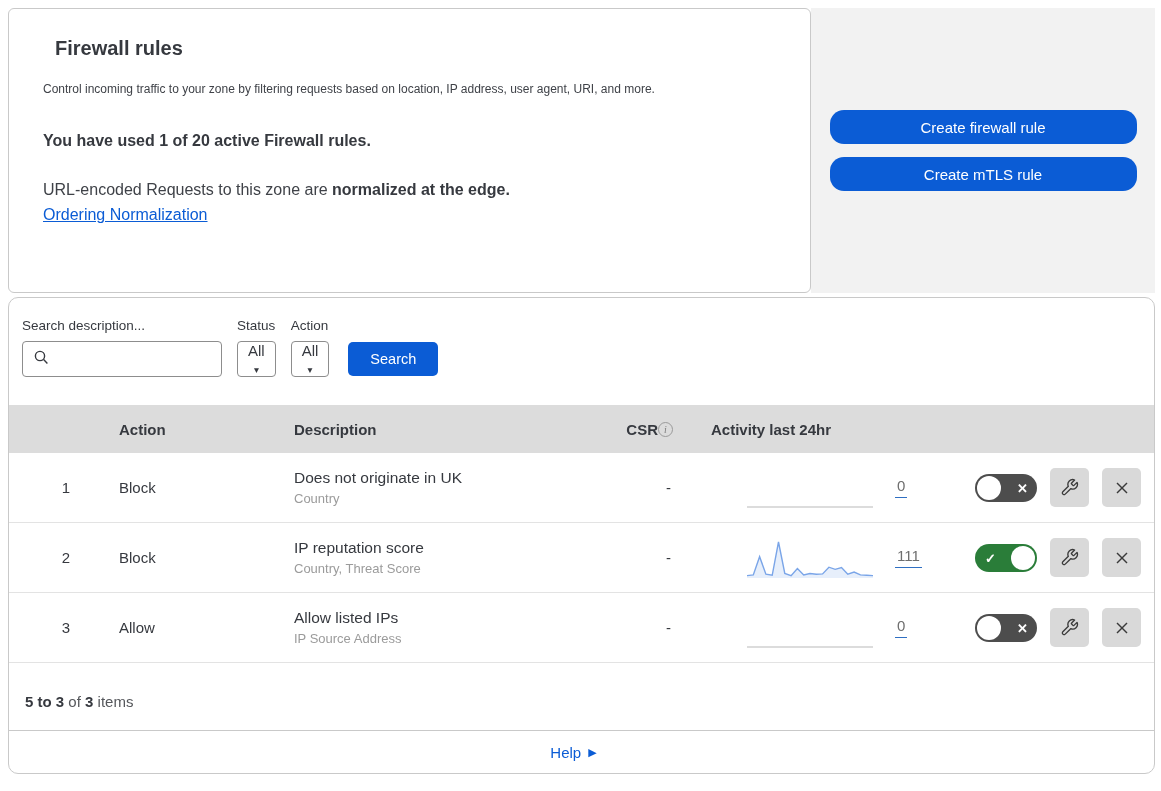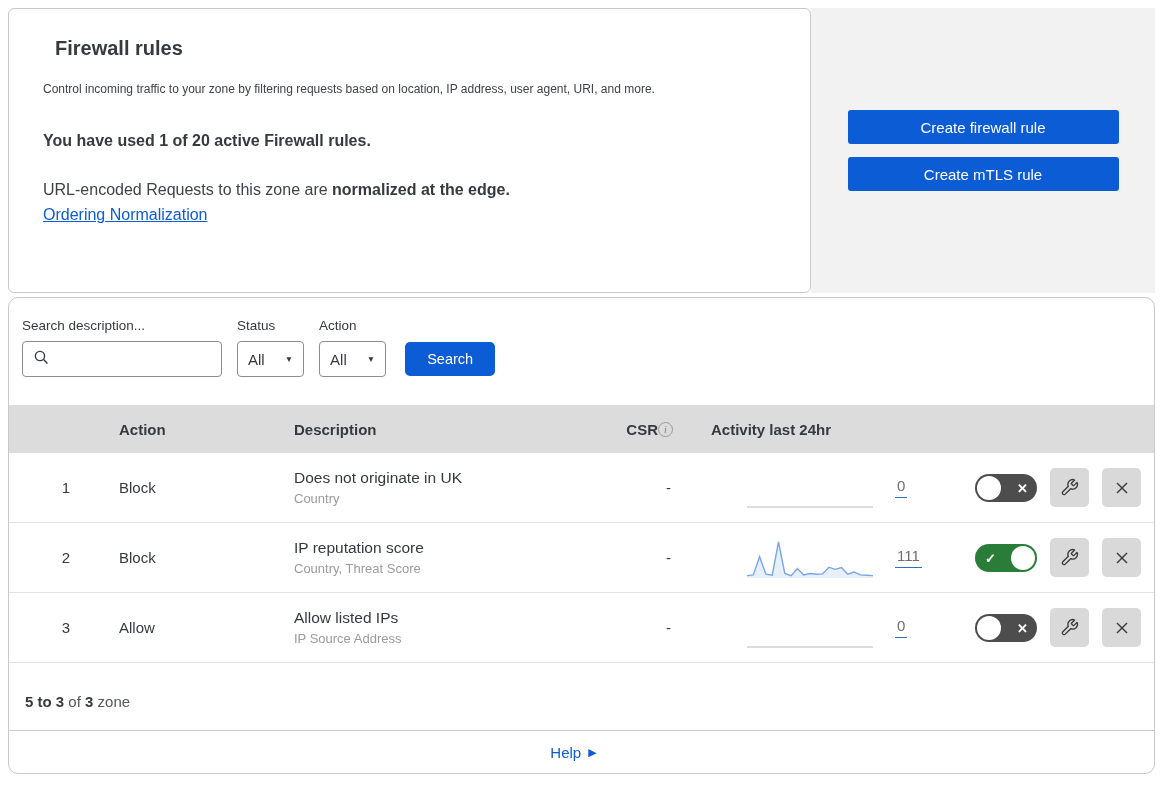--- a/index.html
+++ b/index.html
@@ -17,30 +17,30 @@
   
   .top-section{display:flex;height:285px;}
   .intro-card{width:803px;background:#fff;border:1px solid var(--border);border-radius:6px;padding:28px 40px 20px 34px;}
   .intro-title{font-size:20px;font-weight:600;margin:0 12px 16px;}
   .intro-desc{font-size:12px;line-height:26px;margin:0 0 30px;max-width:710px;color:#3f4248;}
   .intro-usage{font-size:16px;font-weight:700;margin:0 0 31px;}
   .intro-norm{font-size:16px;margin:0 0 4px;color:#3f4248;}
   .intro-norm b{color:var(--text);}
   .intro-link{display:inline-block;color:var(--blue);text-decoration:underline;font-size:16px;margin-top:3px;cursor:pointer;}
   .actions-panel{flex:1;background:#f2f2f2;display:flex;flex-direction:column;align-items:center;justify-content:center;gap:13px;}
-  .btn-primary{width:271px;height:34px;background:var(--blue);color:#fff;border:none;border-radius:3px;font-size:15px;font-family:inherit;cursor:pointer;}
+  .btn-primary{width:307px;height:34px;background:var(--blue);color:#fff;border:none;border-radius:14px;font-size:15px;font-family:inherit;cursor:pointer;}
 
   
   .main-card{margin-top:4px;border:1px solid var(--border);border-radius:10px;background:#fff;overflow:hidden;}
 
   .filter-bar{display:flex;align-items:flex-end;gap:15px;padding:20px 9px 28px 13px;}
   .field label{display:block;font-size:13.5px;margin-bottom:8px;color:var(--text);}
   .search-box{width:200px;height:36px;border:1px solid #8d8d8d;border-radius:4px;display:flex;align-items:center;gap:8px;padding:0 10px;background:#fff;}
   .search-box input{border:none;outline:none;flex:1;min-width:0;font:inherit;font-size:14px;background:transparent;}
-  .select-box{height:36px;border:1px solid #8d8d8d;border-radius:4px;display:flex;align-items:center;gap:20px;padding:0 10px;font-size:15px;background:#fff;cursor:pointer;font-family:inherit;color:var(--text);}
+  .select-box{height:36px;border:1px solid #8d8d8d;border-radius:4px;display:flex;align-items:center;gap:7px;padding:0 10px;font-size:15px;background:#fff;cursor:pointer;font-family:inherit;color:var(--text);flex-direction:column;}
   .caret{font-size:8.5px;line-height:1;}
   .btn-search{height:34px;padding:0 22px;background:var(--blue);color:#fff;border:none;border-radius:5px;font-size:14.5px;font-family:inherit;margin-left:4px;margin-bottom:1px;cursor:pointer;}
   .spacer{flex:1;}
   .btn-ordering{height:37px;padding:0 18px;background:#dedede;border:none;border-radius:5px;font-size:15px;font-family:inherit;display:flex;align-items:center;gap:9px;color:var(--text);cursor:pointer;}
 
   .grid-row{display:grid;grid-template-columns:95px 190px minmax(0,1fr) 90px 250px 215px;align-items:center;}
   .table-header{background:#dcdcdc;height:48px;font-weight:600;font-size:15px;}
   .th-action{padding-left:15px;}
   .th-csr{justify-self:end;padding-right:16px;display:flex;align-items:center;}
   .th-activity{padding-left:22px;}
@@ -250,21 +250,21 @@
           <svg width="20" height="20" viewBox="0 0 20 20" fill="none" stroke="#3a3a3a" stroke-width="1.4">
                   <line x1="5" y1="5" x2="15" y2="15"></line>
                   <line x1="15" y1="5" x2="5" y2="15"></line>
                 </svg>
         </span>
       </button>
     </div>
   </div>
 </div>
 
-    <div class="table-footer"><b>5 to 3</b><span> of </span><b>3</b><span> zone</span></div>
+    <div class="table-footer"><b>5 to 3</b><span> of </span><b>3</b><span> items</span></div>
 
     <div class="help-bar">
       <a class="help-link">
         <span>Help</span>
         <span class="help-arrow">▶</span>
       </a>
     </div>
 
   </div>
 </div>

